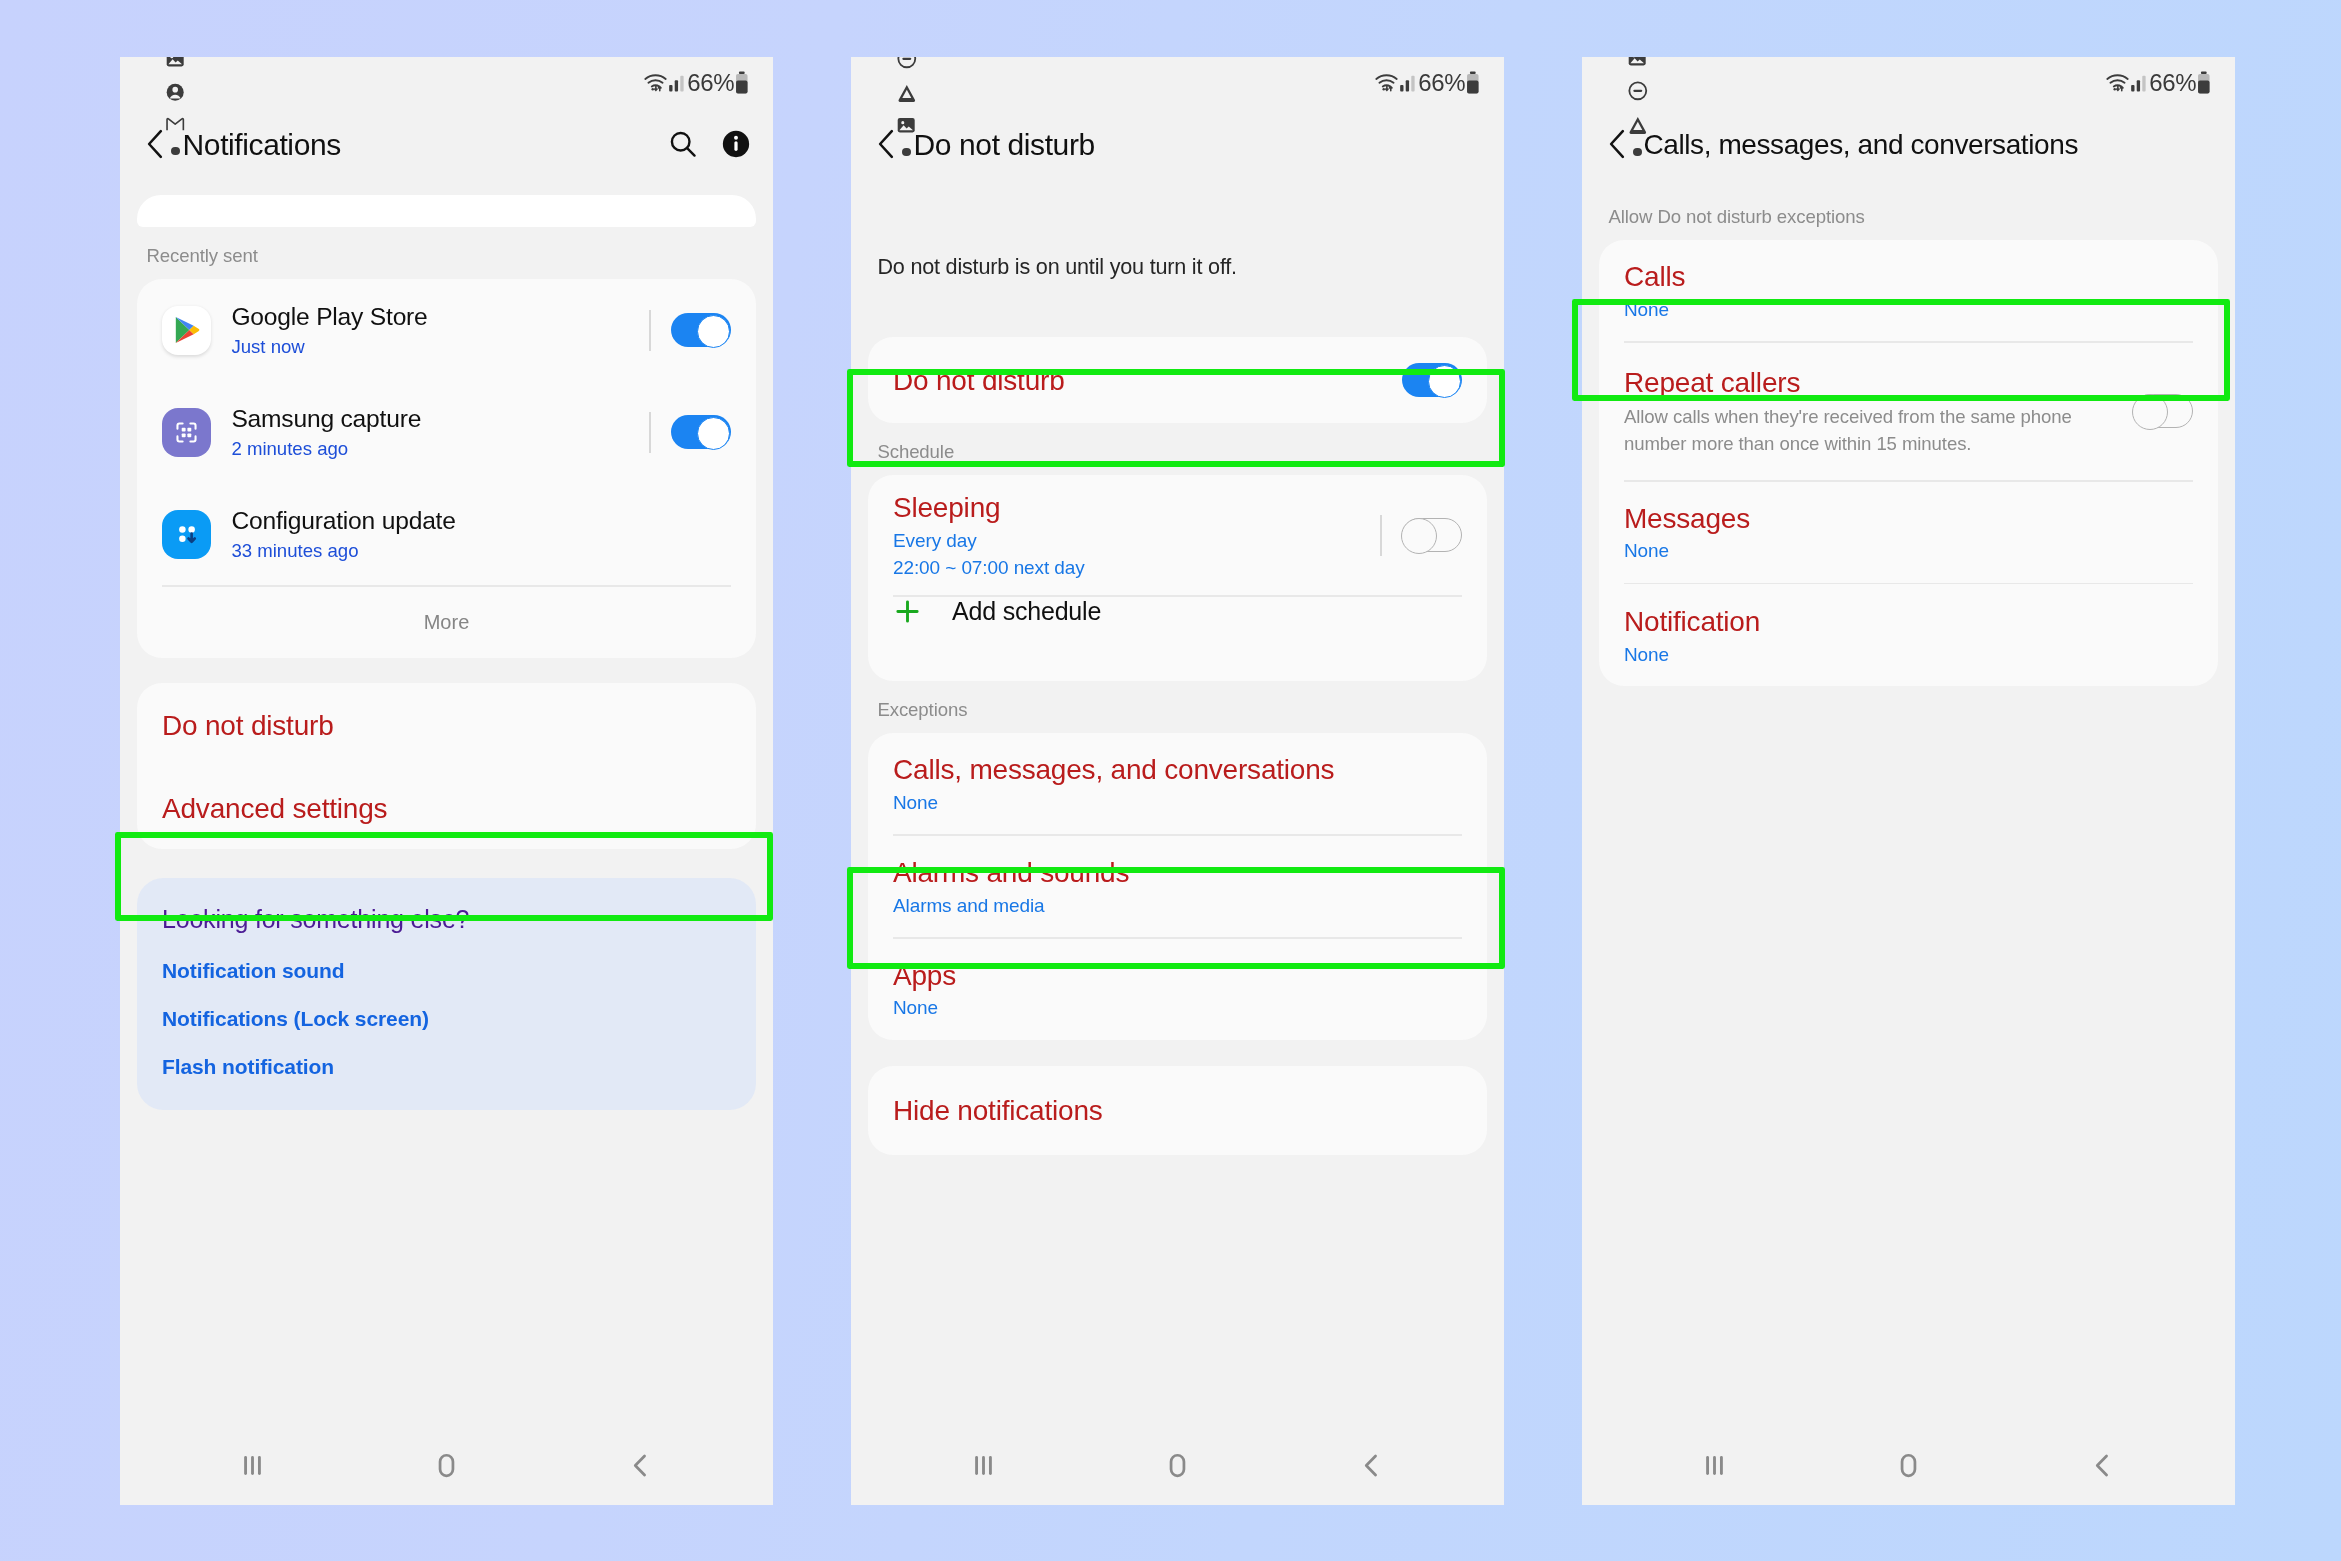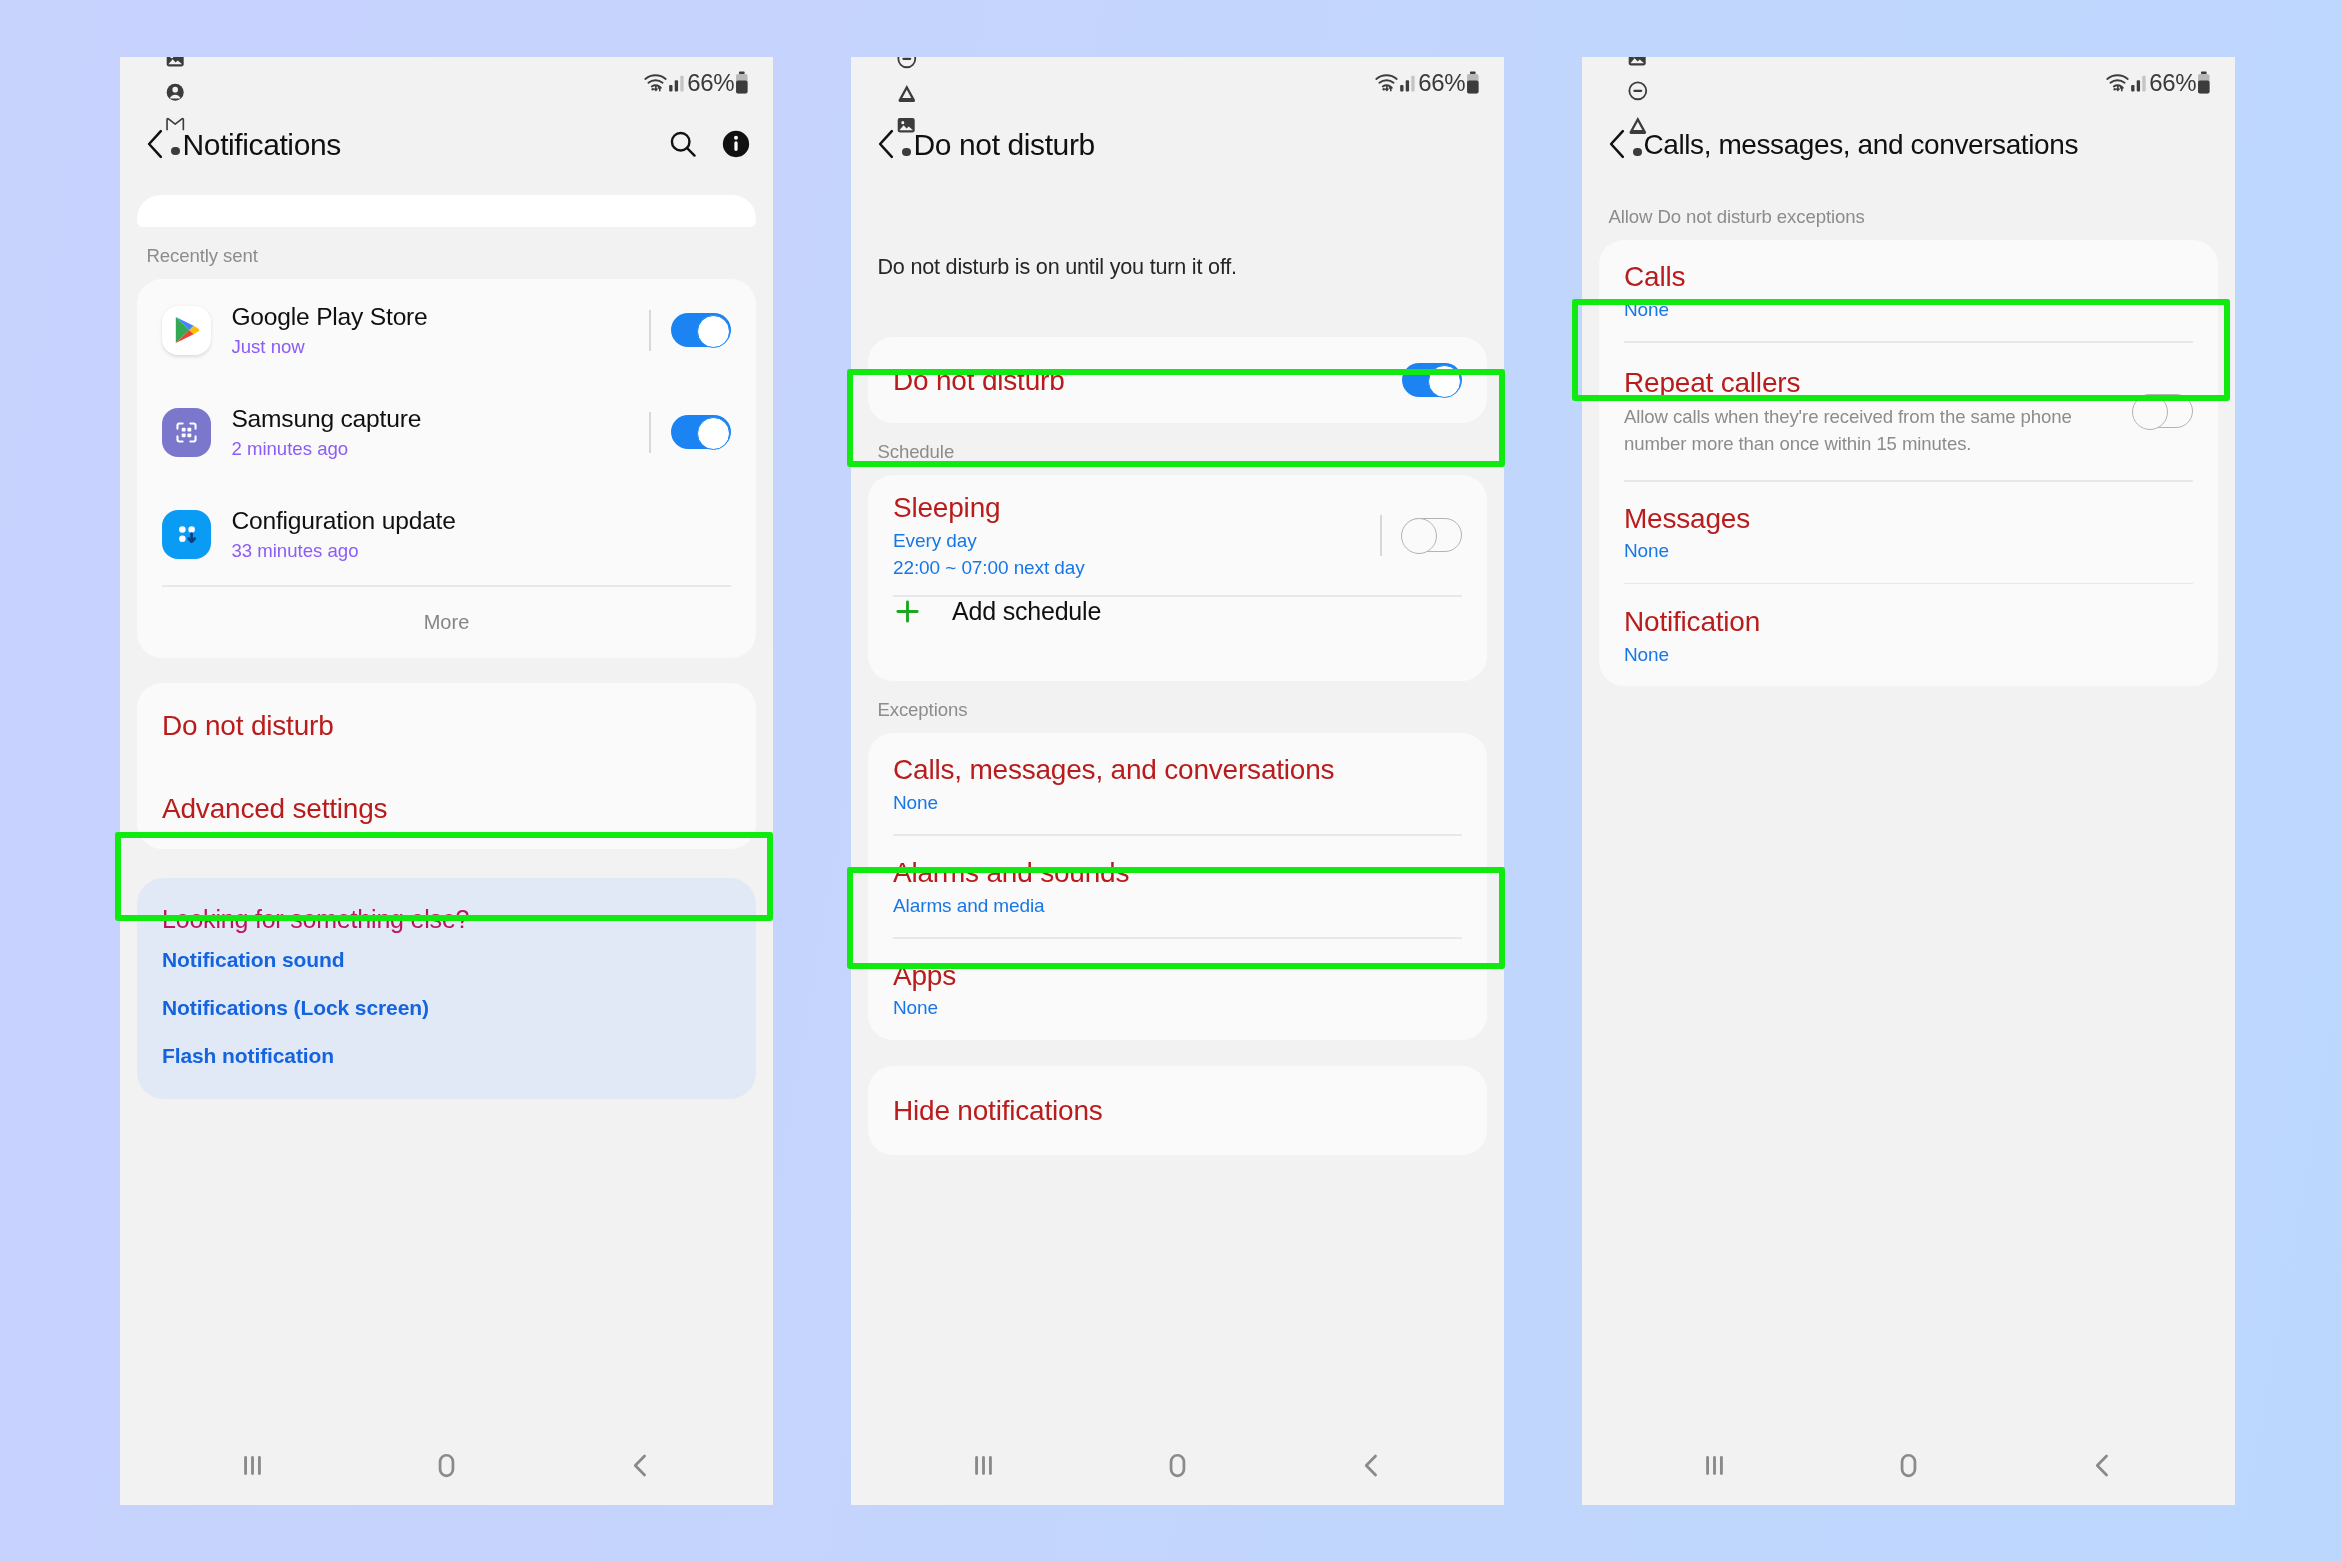--- a/index.html
+++ b/index.html
@@ -94,28 +94,28 @@
   
   .peek-card {
     height: 32px; background: #ffffff; border-radius: 24px 24px 6px 6px;
     margin: 14.4px 17px 0 17px;
   }
   .notif-row { display: flex; align-items: center; padding: 0 25px; height: 102px; }
   .app-icon { width: 49px; height: 49px; border-radius: 16px; flex: 0 0 auto; margin-right: 20.4px;
               display: flex; align-items: center; justify-content: center; }
   .notif-texts { flex: 1; min-width: 0; }
   .notif-name { font-size: 24.6px; color: #101010; letter-spacing: -0.2px; }
-  .notif-time { font-size: 18.6px; color: #8b5cf6; margin-top: 4.8px; }
+  .notif-time { font-size: 18.6px; color: #1d4ed8; margin-top: 4.8px; }
   .more-row { display: flex; align-items: center; justify-content: center; height: 71px;
               font-size: 20px; color: #858585; }
   .suggest-card {
     background: #e2e9f6; border-radius: 26.4px; margin: 0 17px;
     padding: 26.4px 25px 31px 25px;
   }
-  .suggest-title { font-size: 25px; color: #be185d; letter-spacing: -0.2px; margin-bottom: 14px; }
+  .suggest-title { font-size: 25px; color: #4c1d95; letter-spacing: -0.2px; margin-bottom: 25px; }
   .suggest-link { font-size: 21px; color: #1464e0; font-weight: bold; margin-bottom: 24px; letter-spacing: -0.1px; }
   .suggest-link:last-child { margin-bottom: 0; }
 
   
   .dnd-note { font-size: 21.6px; color: #262626; padding: 26.4px 26.4px 29px 26.4px; letter-spacing: -0.2px; }
   .add-row { display: flex; align-items: flex-start; padding: 0 25px; height: 84px; }
   .add-label { font-size: 25px; color: #101010; margin-left: 30px; letter-spacing: -0.2px; }
 </style>
 </head>
 <body>

